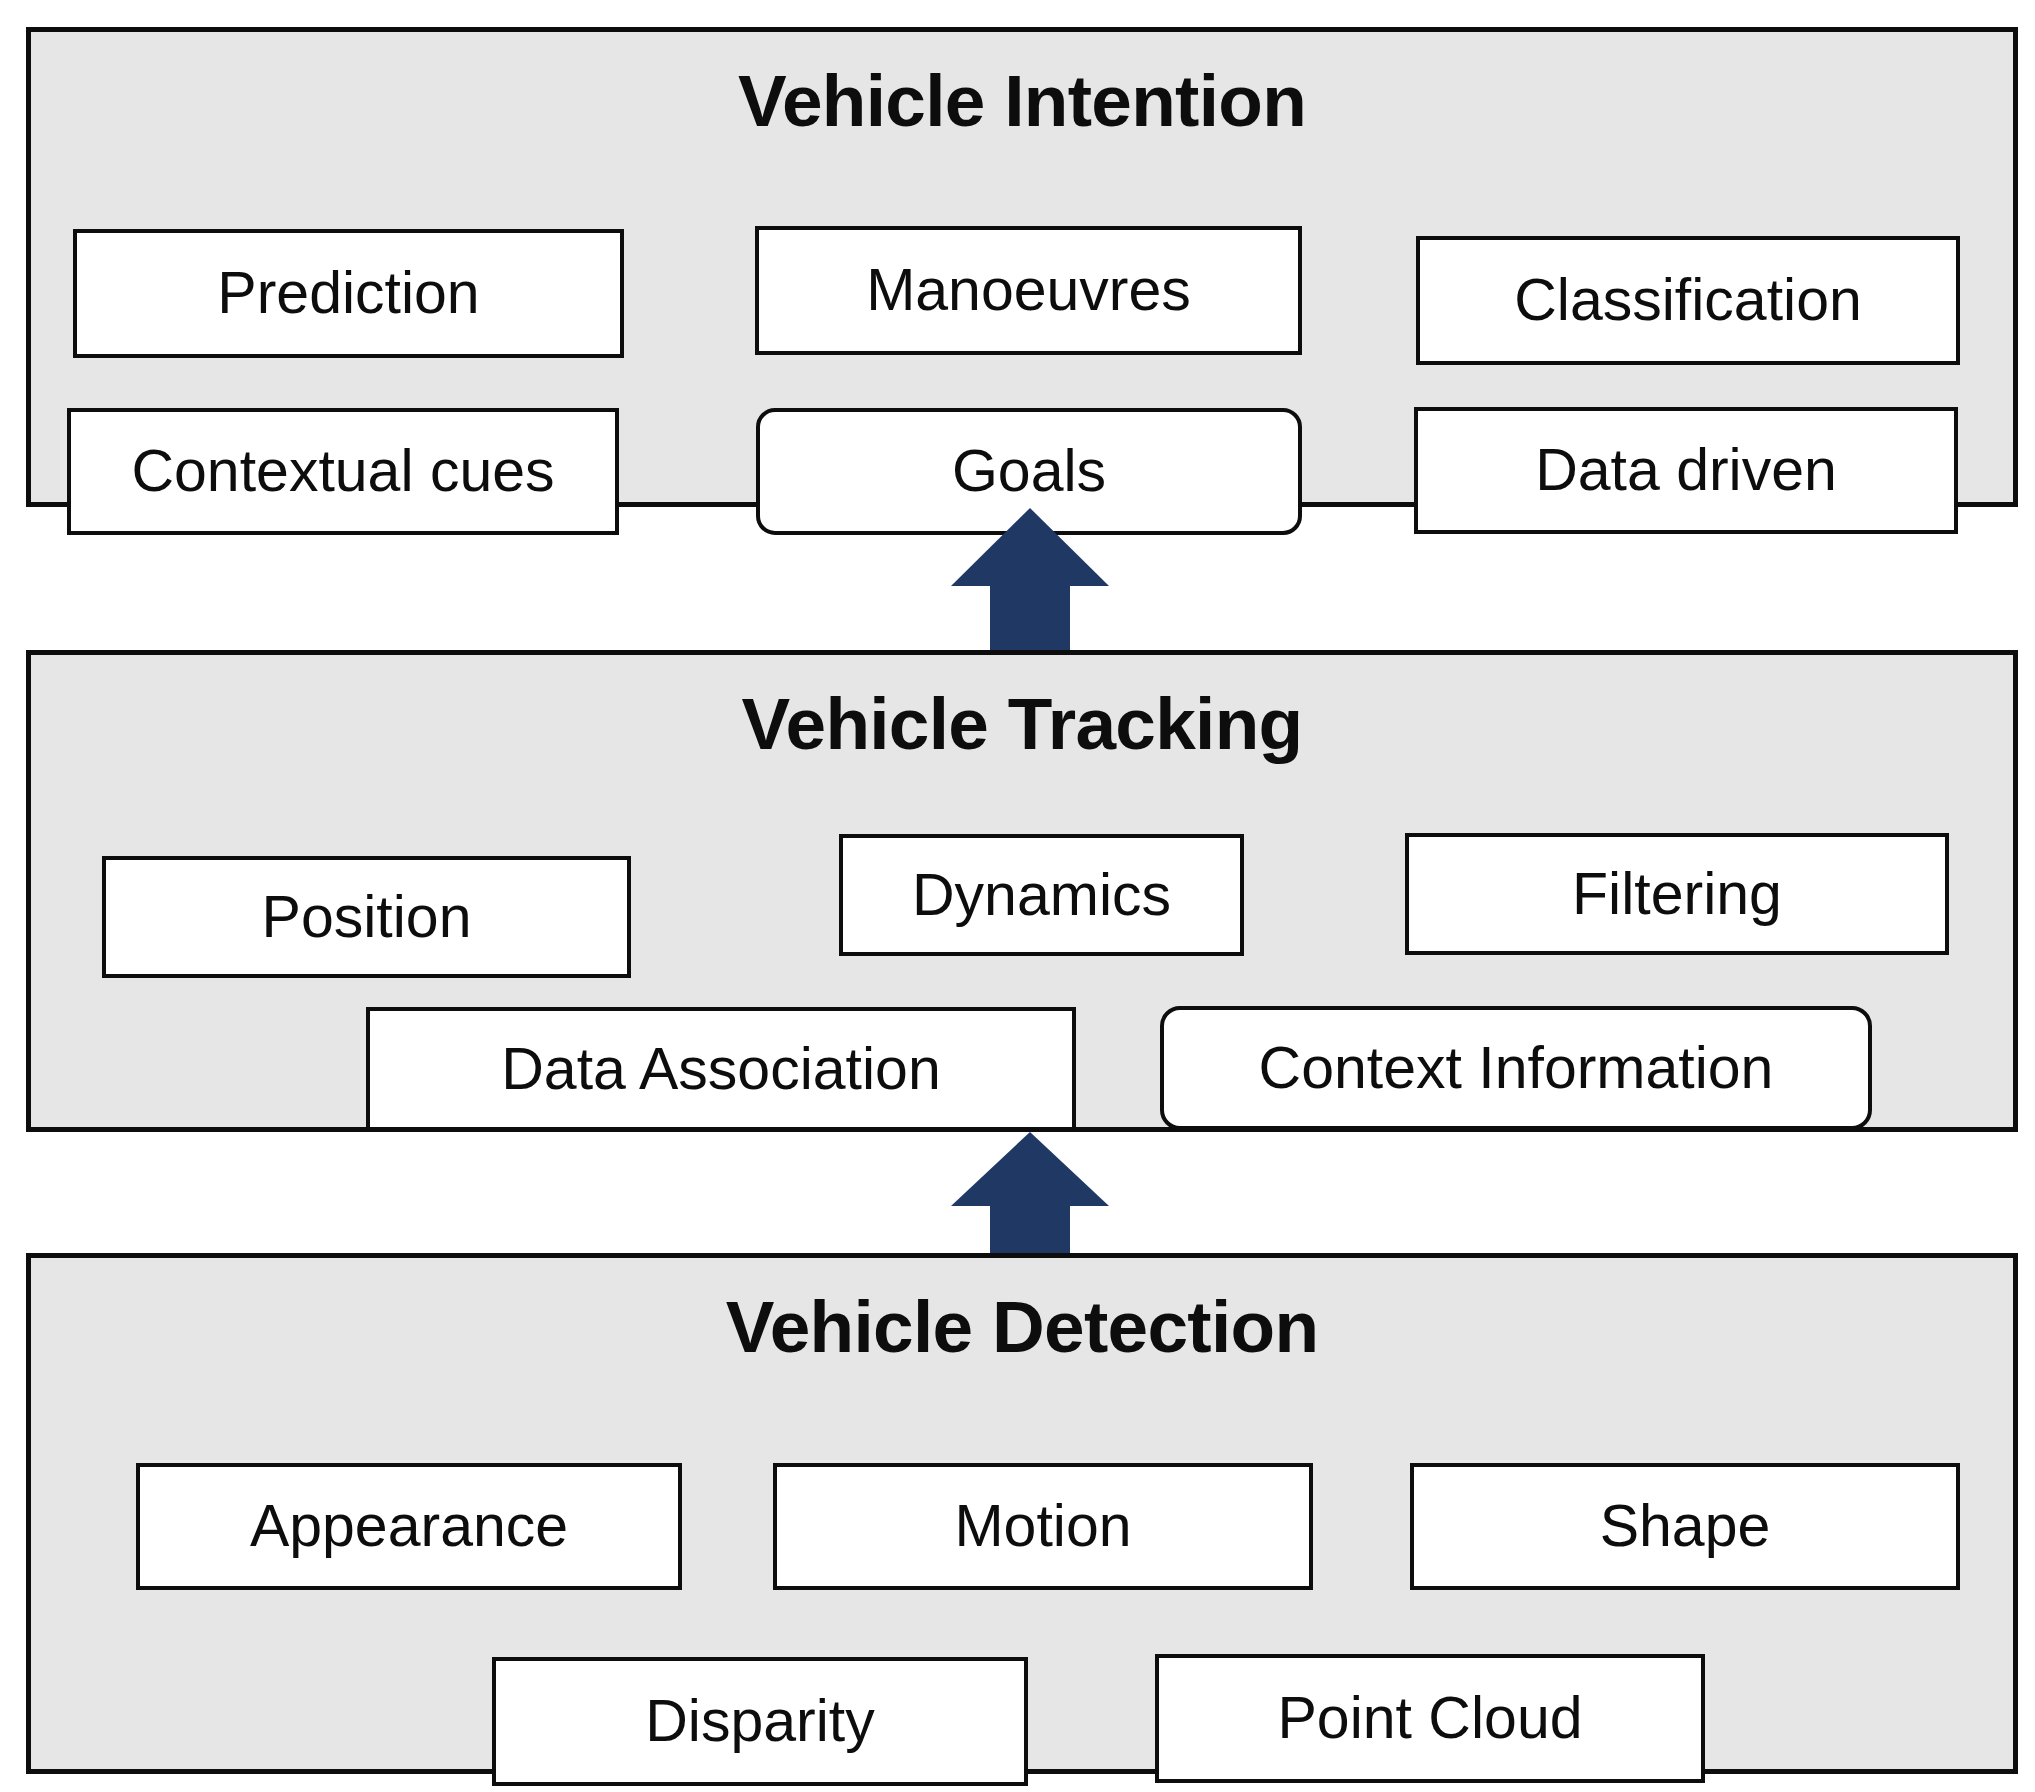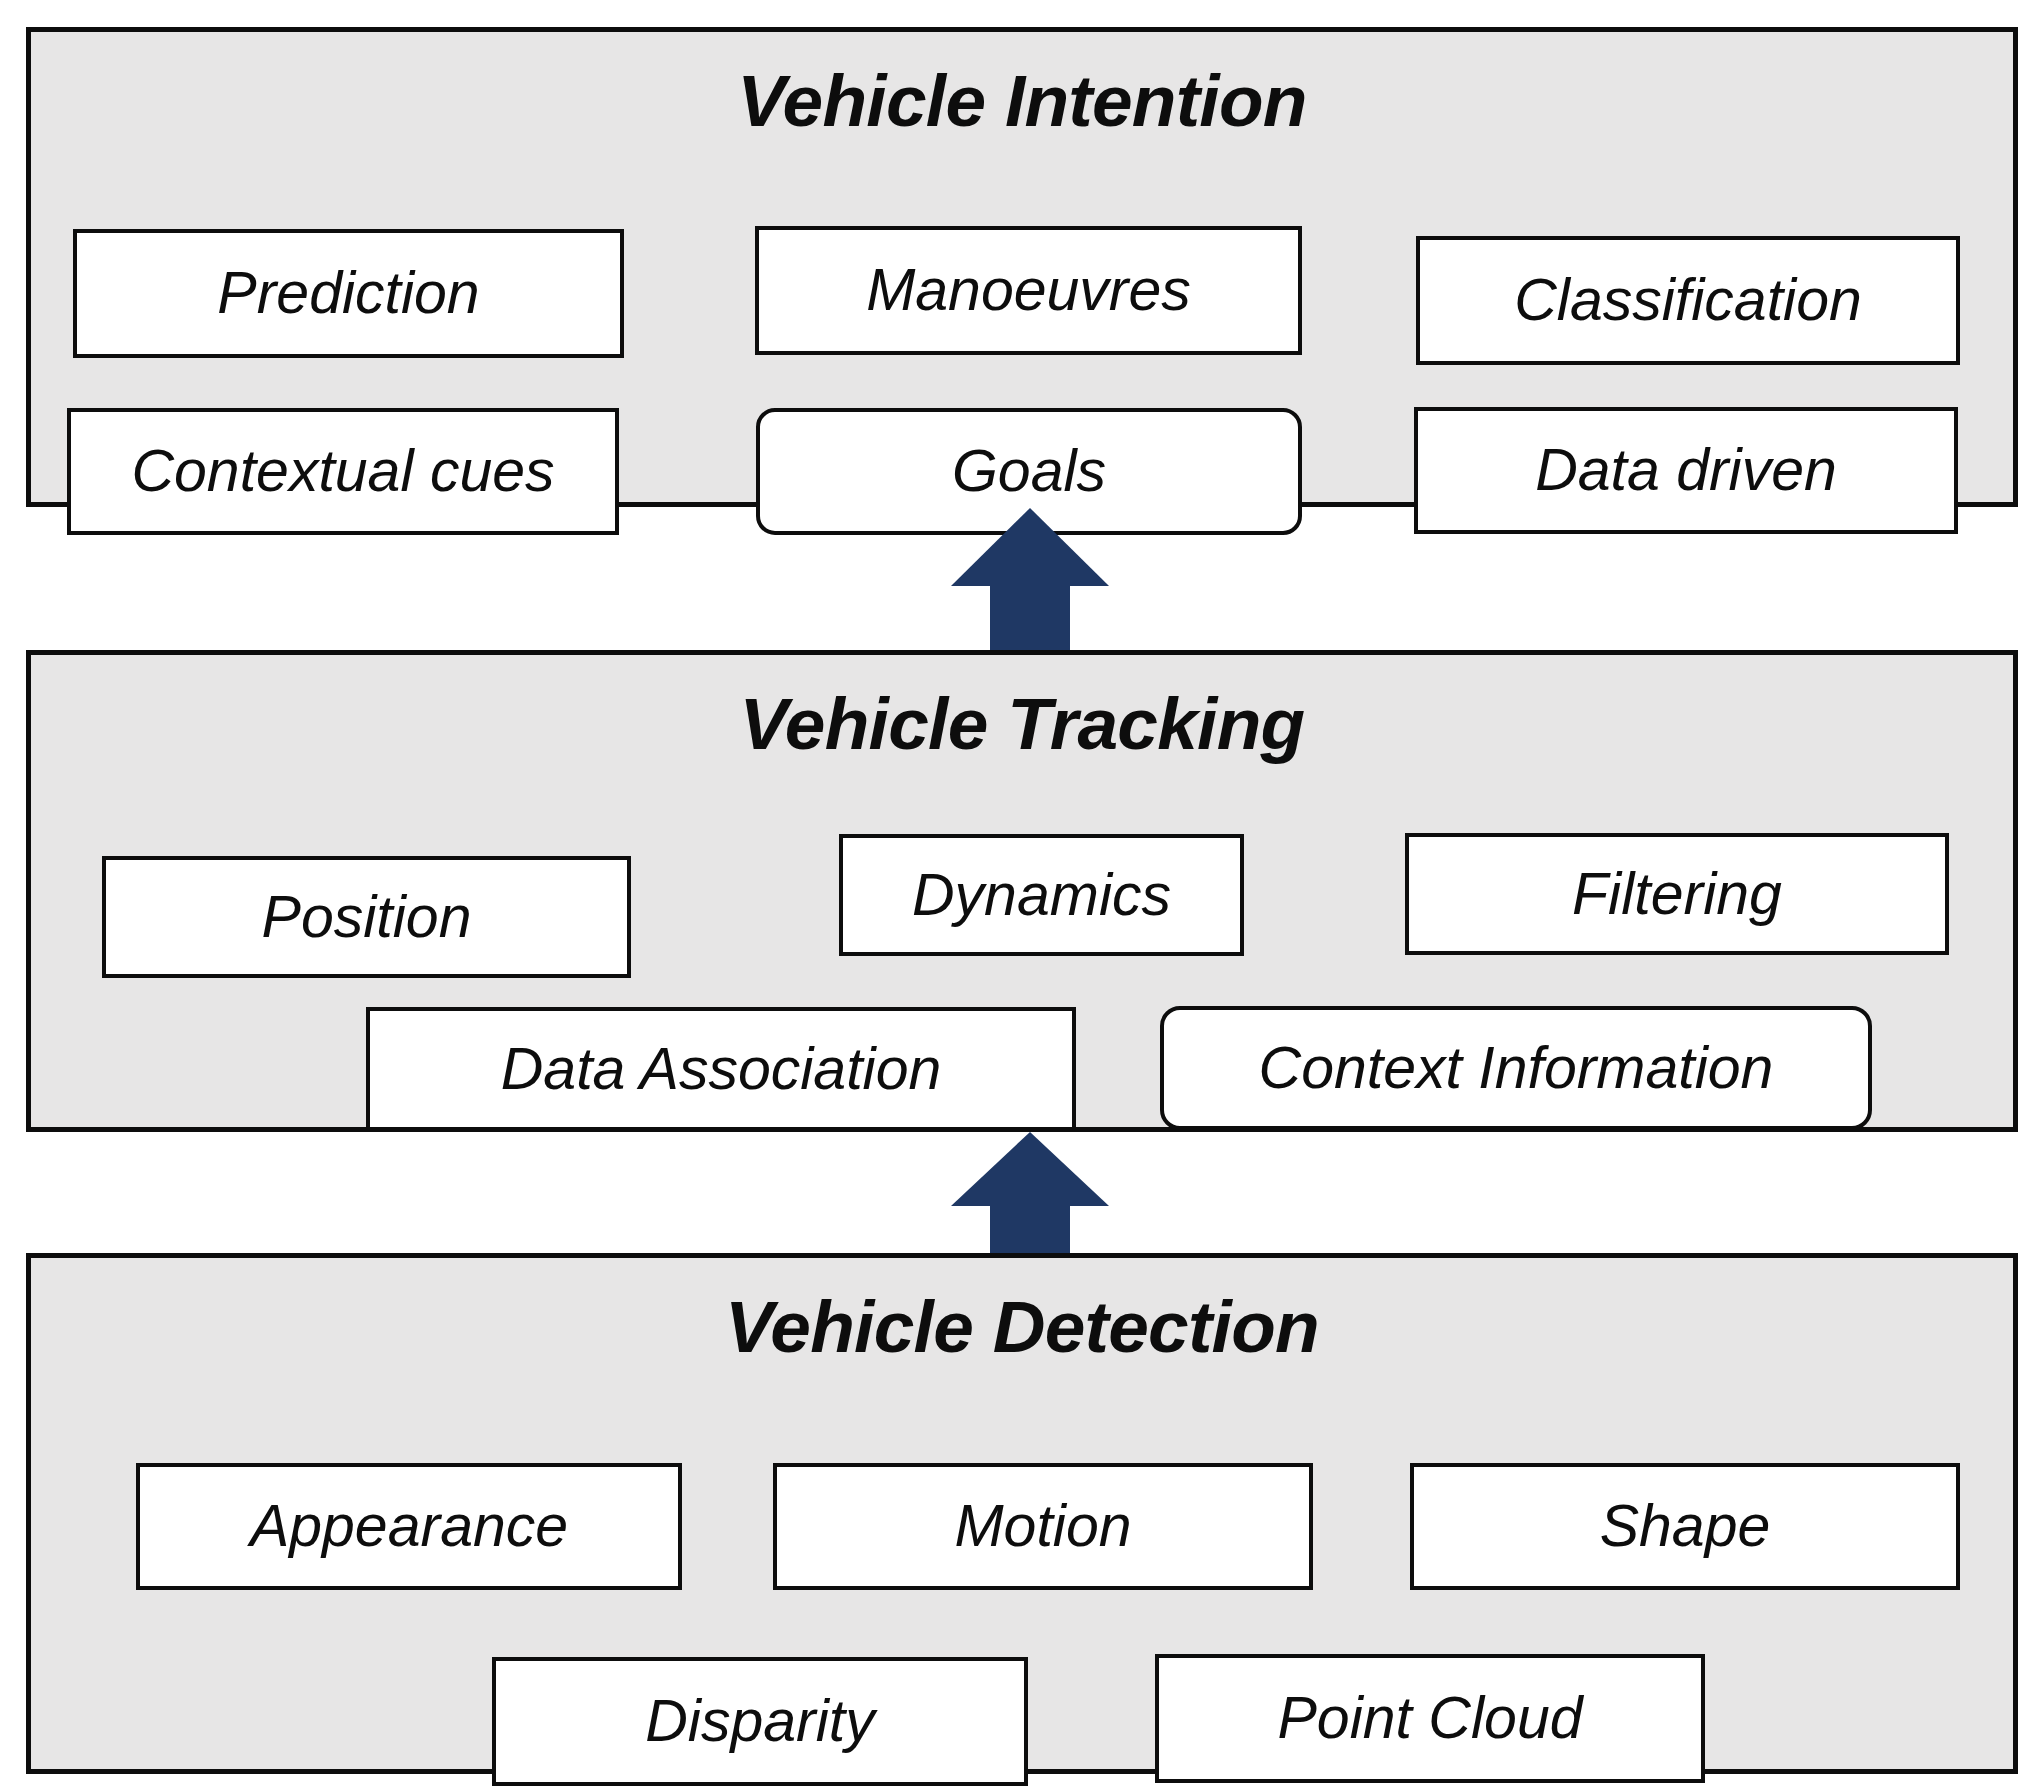--- a/index.html
+++ b/index.html
@@ -11,21 +11,20 @@
     font-family:"Liberation Sans", sans-serif;
     color:#0d0d0d;
   }
   .panel{
     position:absolute;
     left:26px;
     width:1992px;
     background:#e7e6e6;
     border:5.9px solid #0d0d0d;
     box-sizing:border-box;
-    font-style:italic;
   }
   .panel-intention{ top:27.4px;   height:480px; }
   .panel-tracking { top:650px;  height:482px;padding-left:12px; }
   .panel-detection{ top:1253px; height:521px; }
 
   .panel-title{
     position:absolute;
     left:0; right:0;
     top:31px;
     text-align:center;

